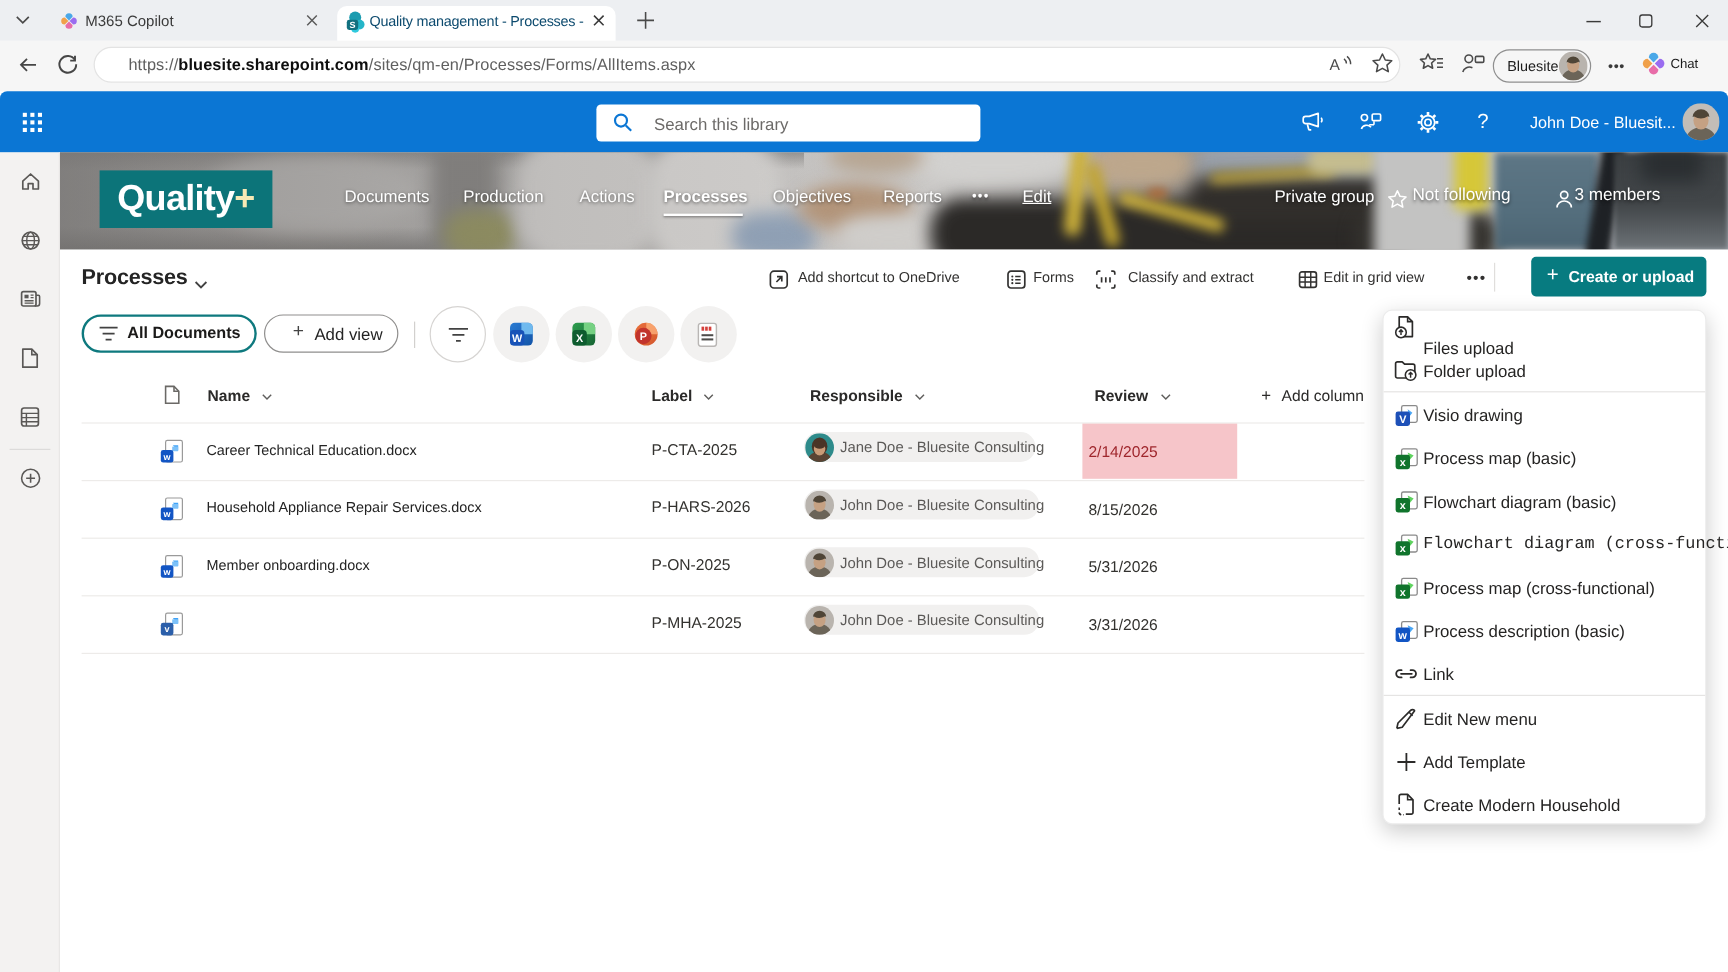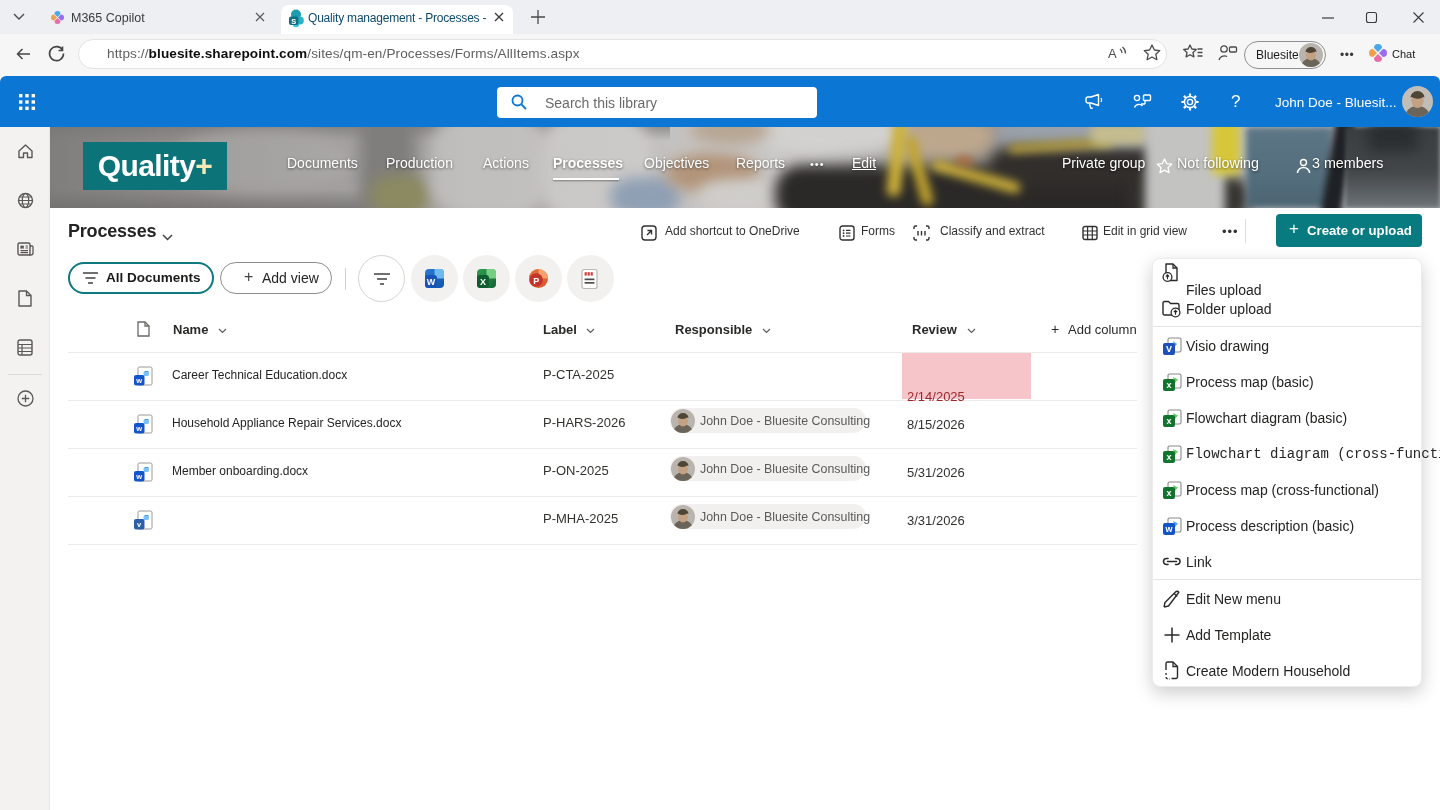--- a/index.html
+++ b/index.html
@@ -606,21 +606,29 @@
   <div class="abs row-sep" style="top:288px;"></div>
   <div class="abs row-sep" style="top:336px;"></div>
 
   <div class="abs" id="pinkcell"></div>
 
   <svg style="left:84px; top:158px;" width="19" height="20">
       <use href="#d-wordfile"></use>
     </svg>
   <div class="abs cell-name" style="left:122px; top:160px;">Career Technical Education.docx</div>
   <div class="abs cell-sm" style="left:493px; top:159px;">P-CTA-2025</div>
-  <div class="abs cell-sm" style="left:857px; top:161px; color:#9f262c;margin-top:20px;">2/14/2025</div>
+  <div class="abs chip" style="left:620px; top:152px; width:193px;">
+      <span class="avatar">
+        <svg width="24" height="24">
+          <use href="#d-jane"></use>
+        </svg>
+      </span>
+      <span class="nm">Jane Doe - Bluesite Consulting</span>
+    </div>
+  <div class="abs cell-sm" style="left:857px; top:161px; color:#9f262c;">2/14/2025</div>
 
   <svg style="left:84px; top:206px;" width="19" height="20">
       <use href="#d-wordfile"></use>
     </svg>
   <div class="abs cell-name" style="left:122px; top:208px;">Household Appliance Repair Services.docx</div>
   <div class="abs cell-sm" style="left:493px; top:207px;">P-HARS-2026</div>
   <div class="abs chip" style="left:620px; top:200px; width:196px;">
       <span class="avatar">
         <svg width="24" height="24">
           <use href="#d-john"></use>

